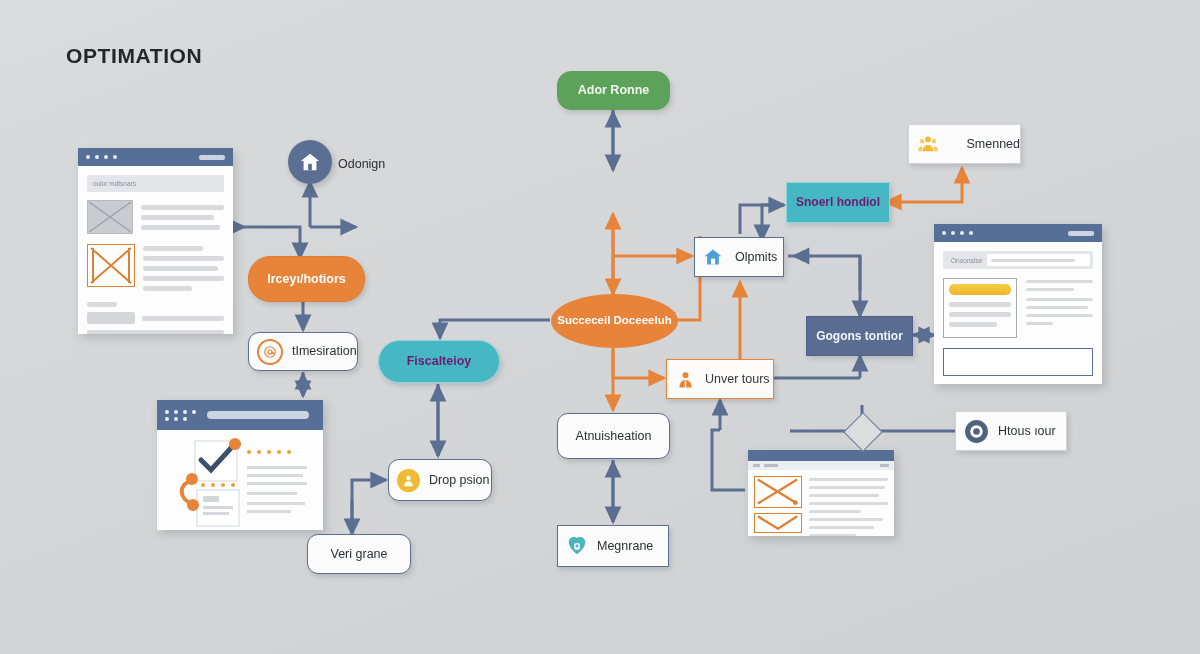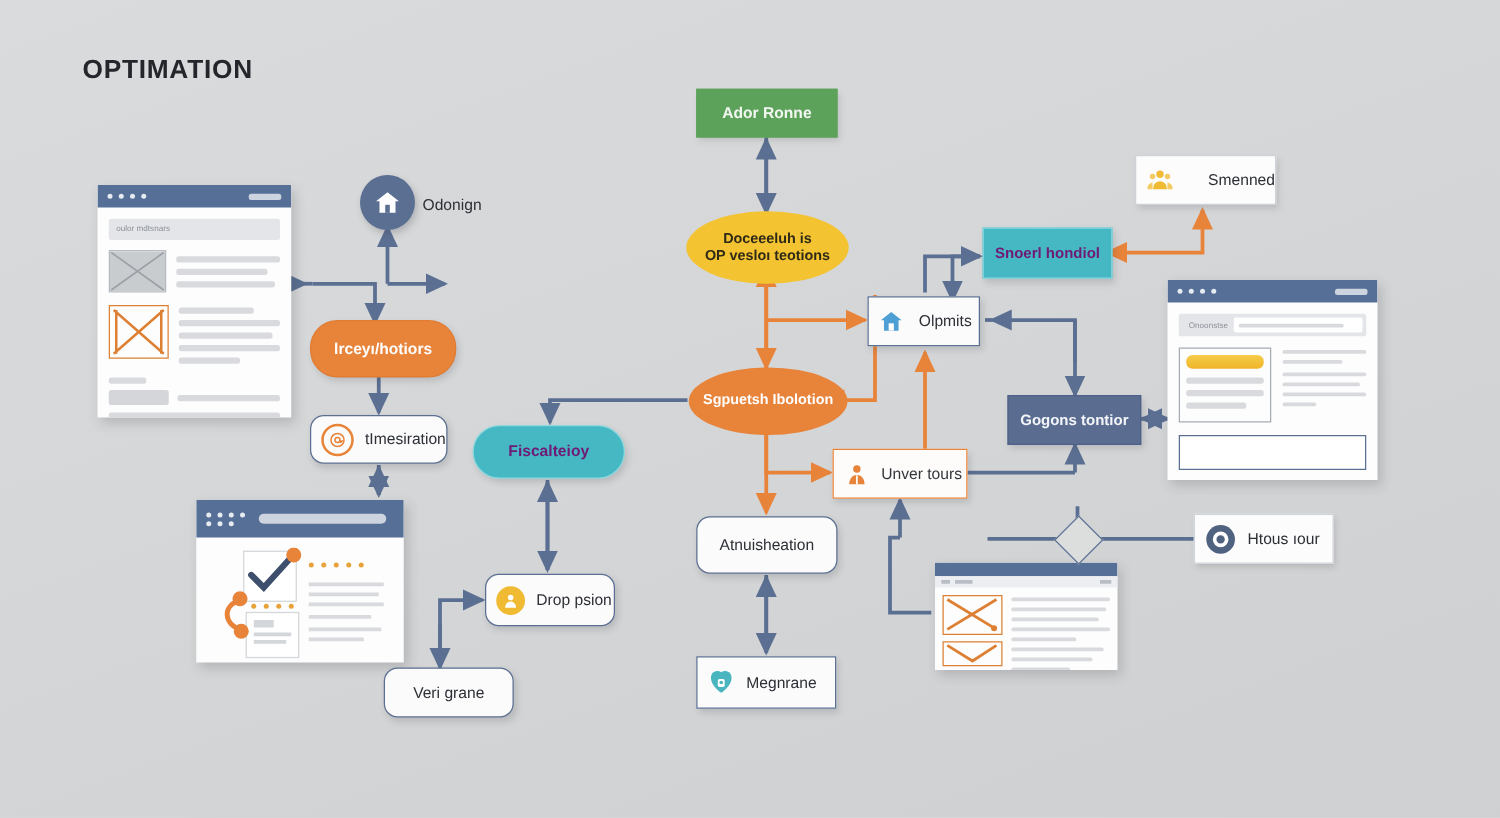--- a/index.html
+++ b/index.html
@@ -398,31 +398,27 @@
           <path d="M5 21 c0 -5 3.5 -8 7 -8 s7 3 7 8 z" fill="#fff"></path>
         </svg>
     </span>
     <span class="lbl">Drop psion</span>
   </div>
 
   <div class="node round" style="left:307px; top:534px; width:104px; height:40px;">
     <span class="lbl">Veri grane</span>
   </div>
 
-  <div class="node fill-green" style="left:557px; top:71px; width:113px; height:39px;">
+  <div class="node fill-green" style="left:557px; top:71px; width:113px; height:39px;border-radius:14px;">
     <span class="lbl">Ador Ronne</span>
   </div>
 
-  <div class="node ellipse fill-yellow" style="left:549px; top:169px; width:130px; height:58px; box-shadow:none;">
-    <span class="lbl" style="white-space:pre-line; text-align:center; font-size:11.5px; line-height:1.25;">Doceeeluh is
-OP vesloı teotions</span>
-  </div>
 
   <div class="node ellipse ell-orange" style="left:551px; top:294px; width:127px; height:54px; box-shadow:none;">
-    <span class="lbl" style="font-size:11.5px;">Sgpuetsh Ibolotion</span>
+    <span class="lbl" style="font-size:11.5px;">Succeceil Doceeeluh</span>
   </div>
 
   <div class="node rect with-icon" style="left:694px; top:237px; width:90px; height:40px;gap:12px;">
     <svg width="20" height="20" viewBox="0 0 24 24">
       <path d="M12 3 L22 11 H19 V21 H5 V11 H2 Z" fill="#4d9fd4"></path>
       <rect x="9.5" y="14" width="5" height="7" fill="#fff"></rect>
     </svg>
     <span class="lbl">Olpmits</span>
   </div>
 

